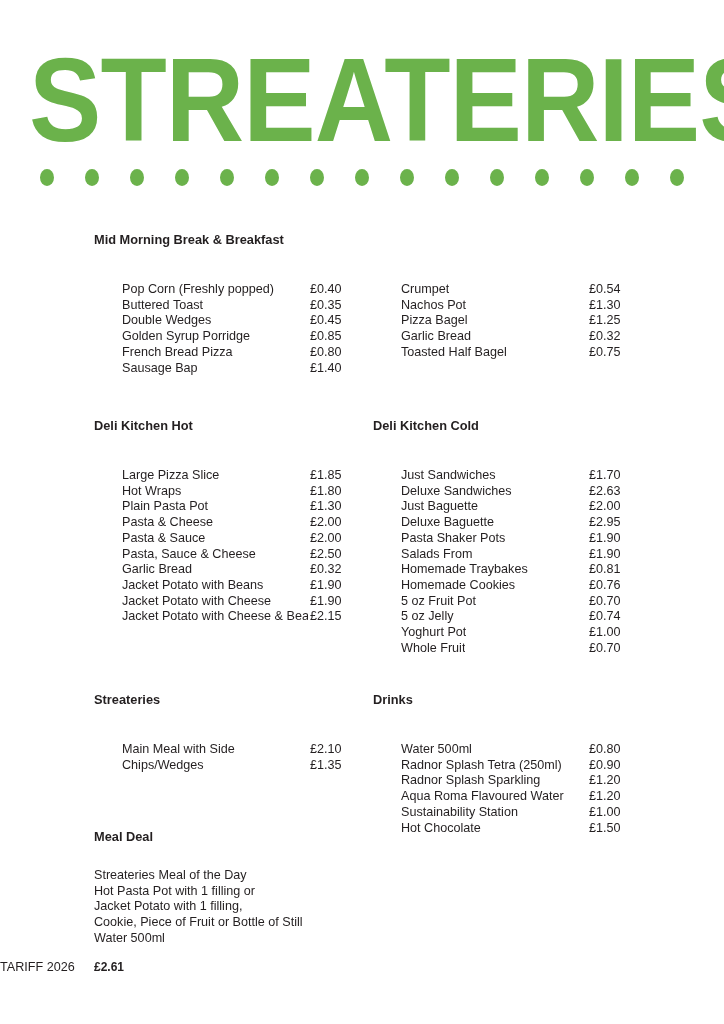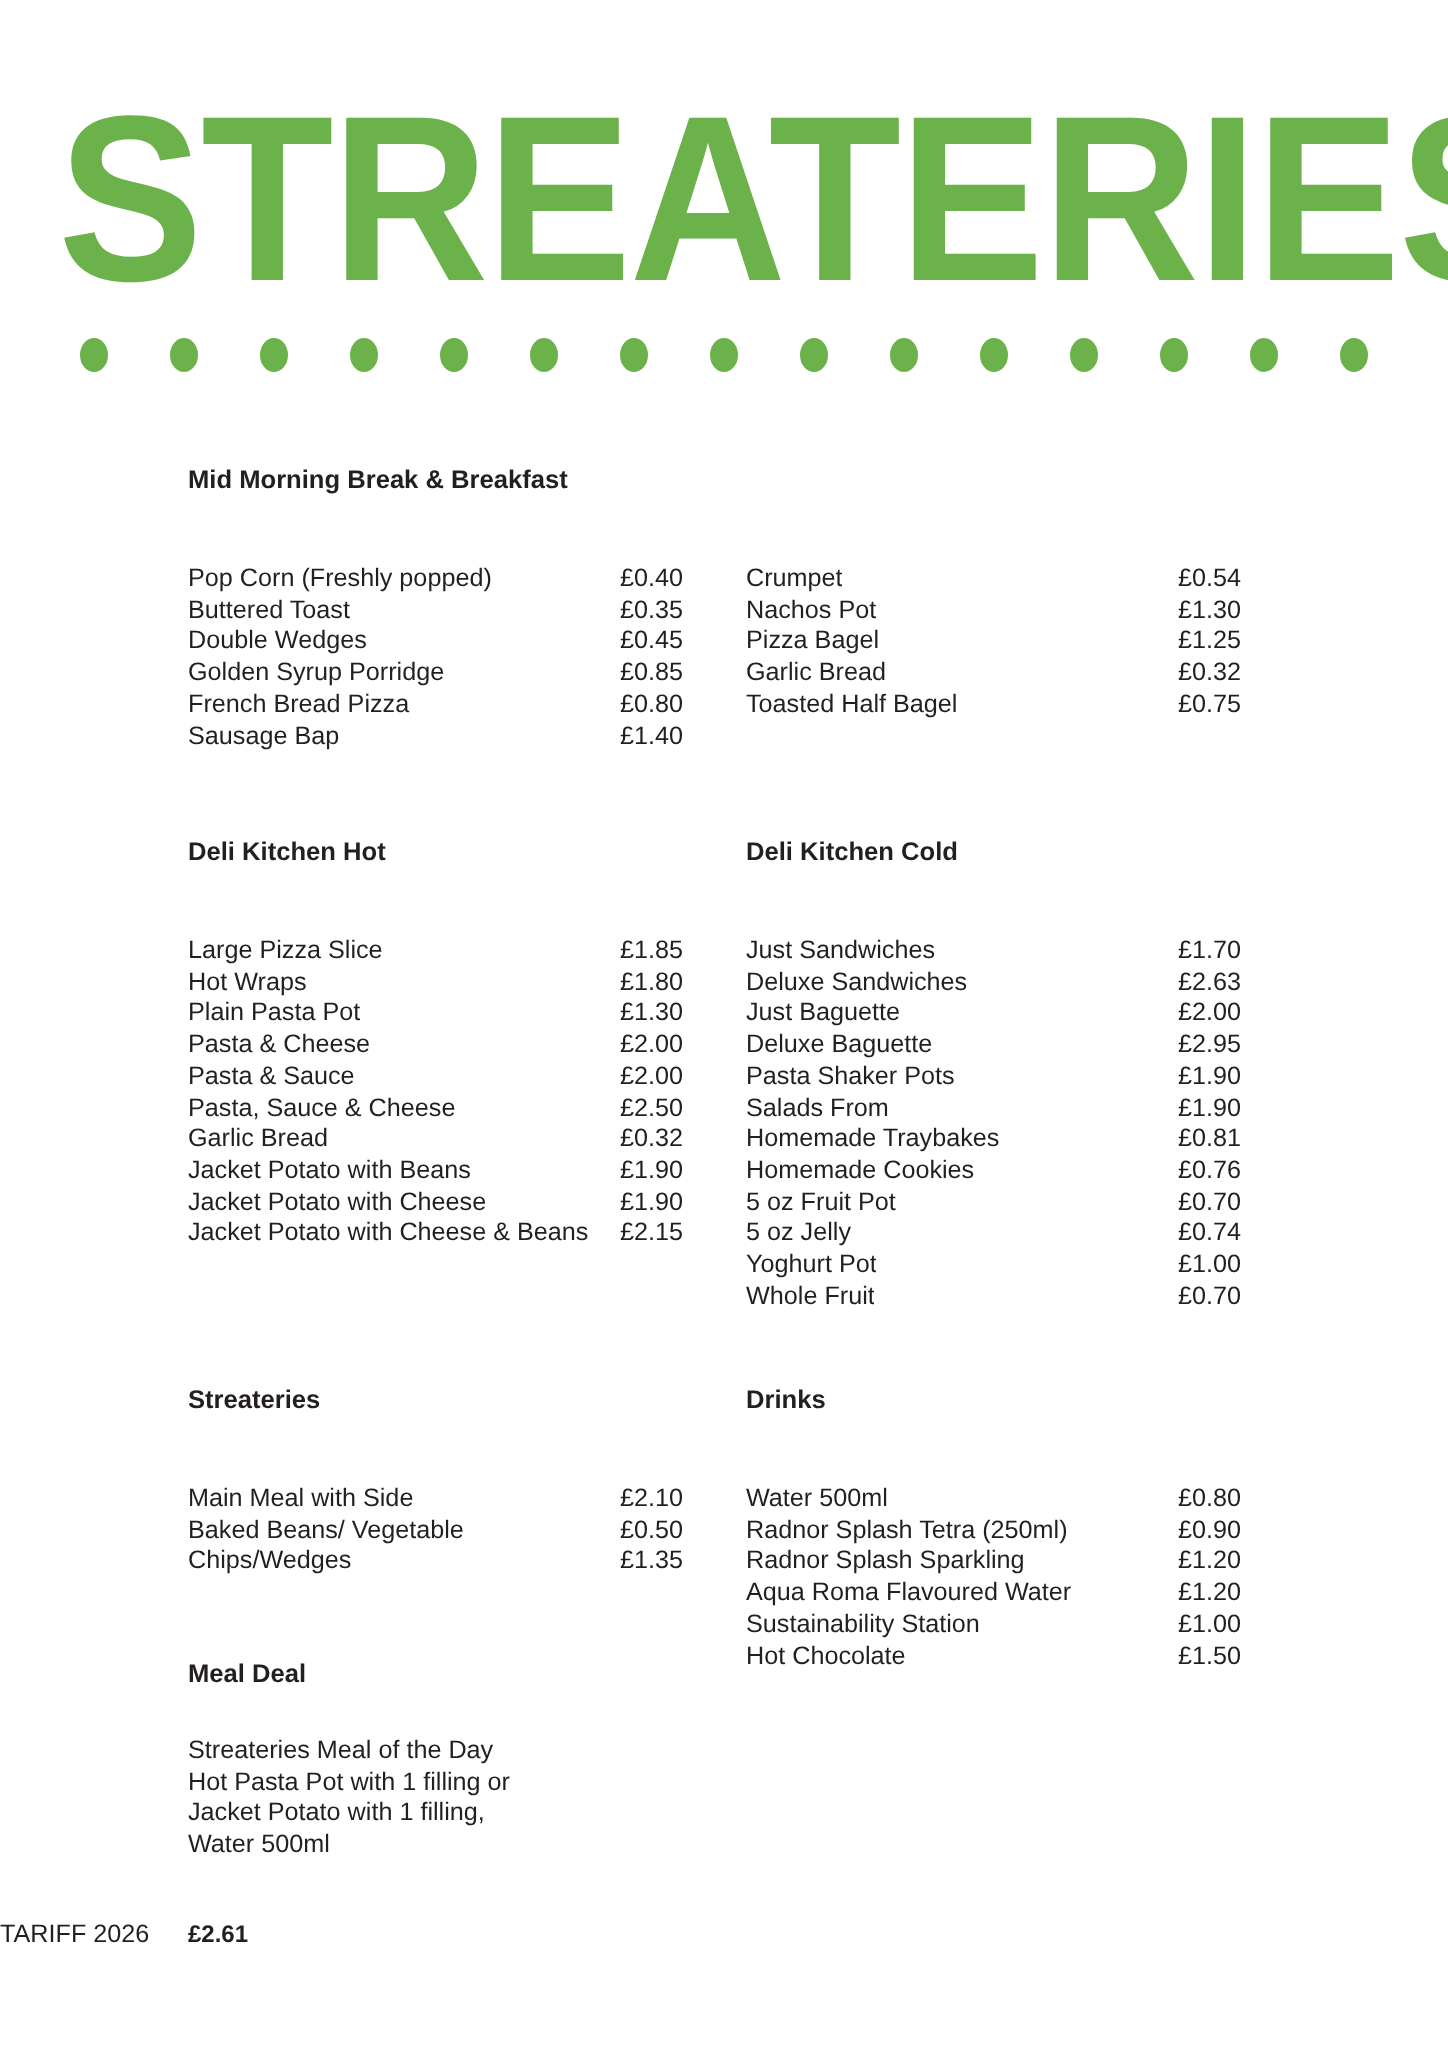--- a/index.html
+++ b/index.html
@@ -74,20 +74,21 @@
   }
   .items {
     margin-top: 34px;
   }
   .item {
     display: flex;
     align-items: flex-end;
     font-size: 12.6px;
     line-height: 15.7px;
     white-space: nowrap;
+    margin-left: 28px;
   }
   .item .label {
     flex: 0 1 auto;
     overflow: hidden;
   }
   .item .spacer {
     flex: 1 1 auto;
     min-width: 2px;
   }
   .item .price {
@@ -353,25 +354,20 @@
   <div class="group" style="height:160px;">
     <div class="col col-left">
       <div class="section-title">Streateries</div>
       <div class="items">
           <div class="item">
             <span class="label">Main Meal with Side</span>
             <span class="spacer"></span>
             <span class="price">£2.10</span>
           </div>
           <div class="item">
-            <span class="label">Baked Beans/ Vegetable</span>
-            <span class="spacer"></span>
-            <span class="price">£0.50</span>
-          </div>
-          <div class="item">
             <span class="label">Chips/Wedges</span>
             <span class="spacer"></span>
             <span class="price">£1.35</span>
           </div>
         </div>
     </div>
     <div class="col col-right">
       <div class="section-title">Drinks</div>
       <div class="items">
           <div class="item">
@@ -409,18 +405,19 @@
   </div>
 
 </div>
 
 <div class="meal-deal">
   <div class="section-title">Meal Deal</div>
   <div class="deal-lines">
       <div>Streateries Meal of the Day</div>
       <div>Hot Pasta Pot with 1 filling or</div>
       <div>Jacket Potato with 1 filling,</div>
+      <div>Cookie, Piece of Fruit or Bottle of Still</div>
       <div>Water 500ml</div>
     </div>
 </div>
 
 <div class="deal-price">£2.61</div>
 <div class="tariff">TARIFF 2026</div>
 
 </body></html>

